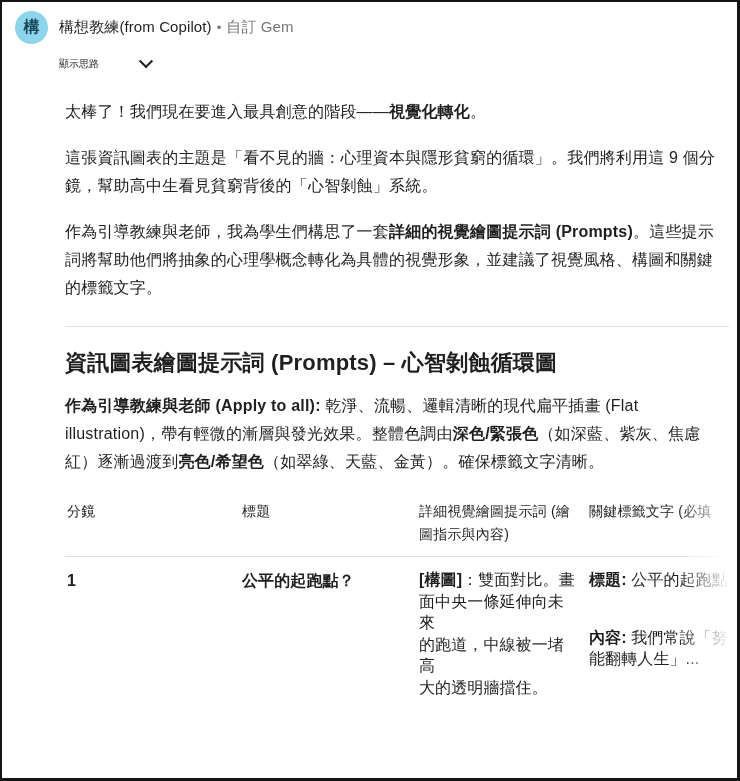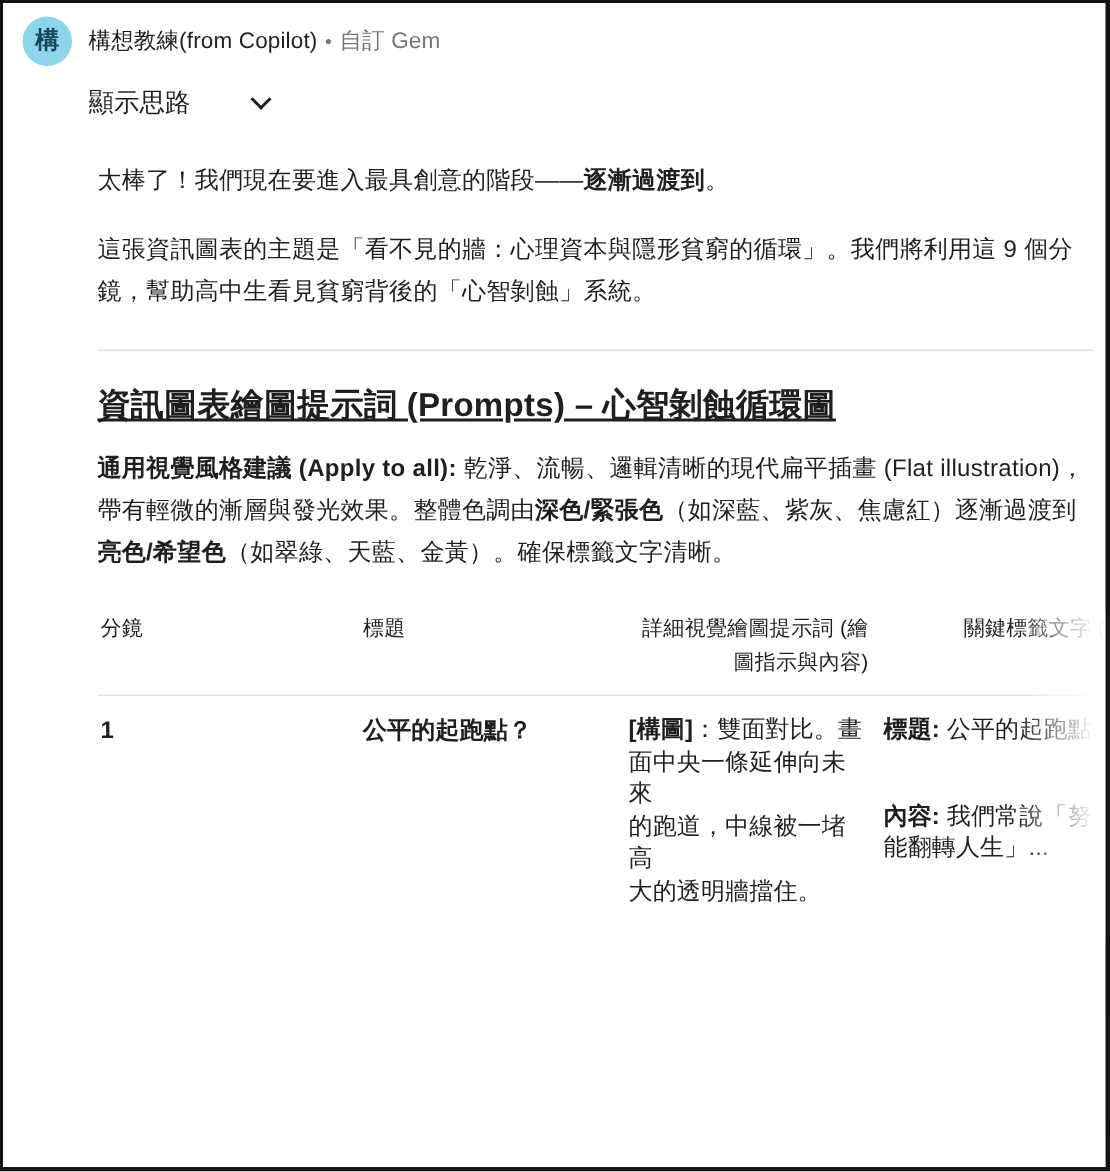--- a/index.html
+++ b/index.html
@@ -32,21 +32,21 @@
   .gem-title { margin-left:11px; font-size:15px; letter-spacing:.1px;text-align:center; }
   .gem-name { color:#1f1f1f; font-weight:500; }
   .gem-sep  { color:#767676; padding:0 5px; font-size:13px; }
   .gem-type { color:#767676; font-weight:400; }
 
   
   .show-thinking {
     display:flex; align-items:center;
     margin:13px 0 0 57px;
     background:none; border:none; padding:0;
-    font:inherit; font-size:17px; font-weight:500; color:#1f1f1f;
+    font:inherit; font-size:10px; font-weight:500; color:#1f1f1f;
     cursor:pointer;
     gap:28px;
   }
   .chev {
     display:inline-block;
     width:8px; height:8px;
     border-right:2px solid #1f1f1f;
     border-bottom:2px solid #1f1f1f;
     transform:rotate(45deg) translate(-2px,-2px);
     margin-left:14px;
@@ -62,21 +62,20 @@
   .content b { font-weight:700; }
 
   hr.divider {
     border:none; border-top:1px solid #e1e1e1;
     margin:24px 0 0 0;
   }
   h2.section-title {
     margin:21px 0 0 0;
     font-size:22px; line-height:30px; font-weight:700;
     letter-spacing:.2px;
-    text-decoration:underline;
   }
   p.style-note { margin-top:14px !important; }
 
   
   .table-wrap {
     position:relative;
     margin-top:24px;
     width:672px;
     overflow:hidden;
   }
@@ -91,21 +90,21 @@
     padding:0 8px 10px 2px;
     letter-spacing:.2px;
   }
   .td {
     padding:12px 8px 0 2px;
     font-size:16px; line-height:21.5px;
     letter-spacing:.1px;
   }
   .td.c1 { font-weight:700; line-height:24px; }
   .td.c2 { font-weight:700; line-height:24px; }
-  .pre { white-space:pre-line;text-align:right; }
+  .pre { white-space:pre-line; }
   .block  { margin:0 0 20px 0; white-space:pre-line; }
   .lblock { margin:0 0 36px 0; white-space:pre-line; }
   .block b, .lblock b { font-weight:700; }
 
   .right-fade {
     position:absolute; top:0; right:0; bottom:0; width:58px;
     background:linear-gradient(to right, rgba(255,255,255,0), rgba(255,255,255,.95) 85%);
     pointer-events:none;
   }
   .bottom-fade {
@@ -126,31 +125,32 @@
     </div>
   </div>
 
   <button class="show-thinking">
     <span>顯示思路</span>
     <span class="chev"></span>
   </button>
 
   <div class="content">
 
-    <p><span>太棒了！我們現在要進入最具創意的階段——</span><b>逐漸過渡到</b><span>。</span></p>
+    <p><span>太棒了！我們現在要進入最具創意的階段——</span><b>視覺化轉化</b><span>。</span></p>
 
     <p>這張資訊圖表的主題是「看不見的牆：心理資本與隱形貧窮的循環」。我們將利用這 9 個分鏡，幫助高中生看見貧窮背後的「心智剝蝕」系統。</p>
 
+    <p><span>作為引導教練與老師，我為學生們構思了一套</span><b>詳細的視覺繪圖提示詞 (Prompts)</b><span>。這些提示詞將幫助他們將抽象的心理學概念轉化為具體的視覺形象，並建議了視覺風格、構圖和關鍵的標籤文字。</span></p>
 
 
     <hr class="divider">
 
     <h2 class="section-title">資訊圖表繪圖提示詞 (Prompts) – 心智剝蝕循環圖</h2>
 
-    <p class="style-note"><b>通用視覺風格建議 (Apply to all):</b><span> 乾淨、流暢、邏輯清晰的現代扁平插畫 (Flat illustration)，帶有輕微的漸層與發光效果。整體色調由</span><b>深色/緊張色</b><span>（如深藍、紫灰、焦慮紅）逐漸過渡到</span><b>亮色/希望色</b><span>（如翠綠、天藍、金黃）。確保標籤文字清晰。</span></p>
+    <p class="style-note"><b>作為引導教練與老師 (Apply to all):</b><span> 乾淨、流暢、邏輯清晰的現代扁平插畫 (Flat illustration)，帶有輕微的漸層與發光效果。整體色調由</span><b>深色/緊張色</b><span>（如深藍、紫灰、焦慮紅）逐漸過渡到</span><b>亮色/希望色</b><span>（如翠綠、天藍、金黃）。確保標籤文字清晰。</span></p>
 
     <div class="table-wrap">
       <div class="tbl">
 
         <div class="thead">
           <div class="th c1">分鏡</div>
           <div class="th c2">標題</div>
           <div class="th c3 pre">詳細視覺繪圖提示詞 (繪
 圖指示與內容)</div>
           <div class="th c4 pre">關鍵標籤文字 (必填</div>

